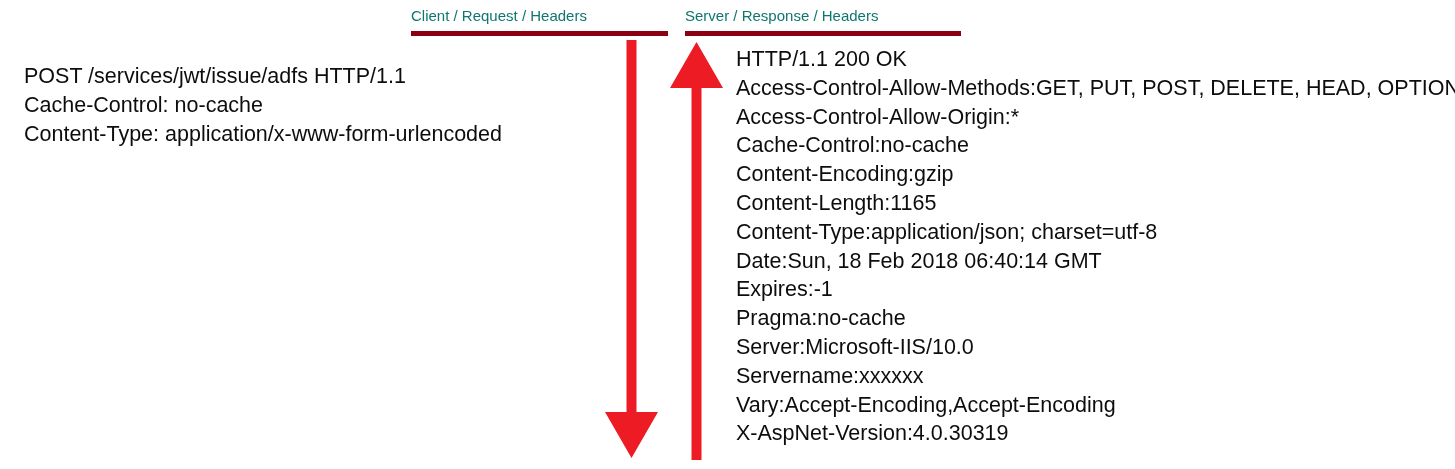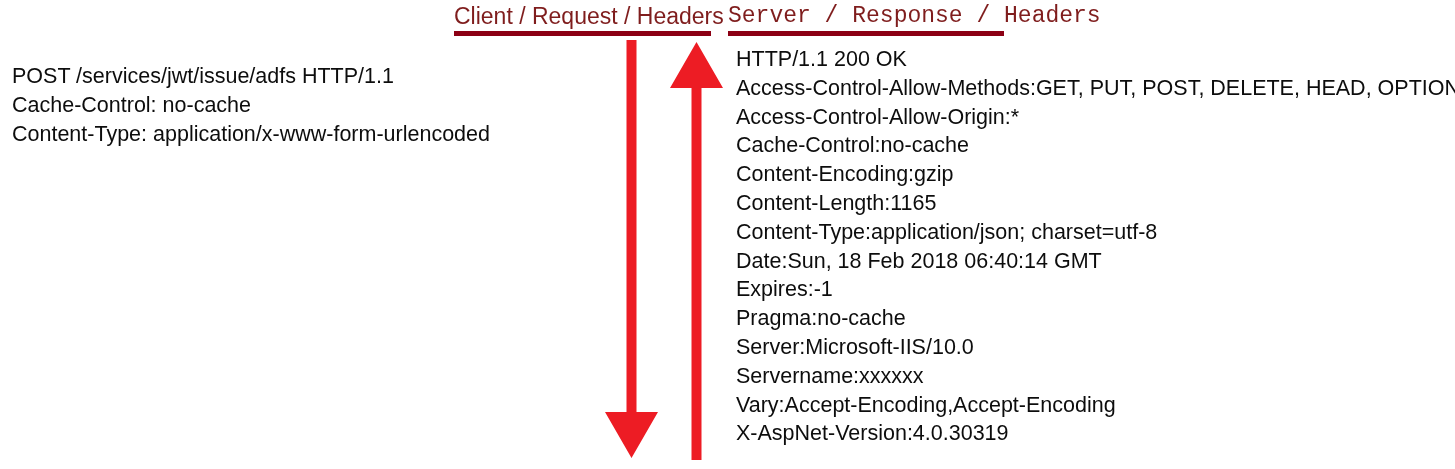--- a/index.html
+++ b/index.html
@@ -13,67 +13,65 @@
     position: relative;
     overflow: hidden;
     font-family: "Liberation Sans", sans-serif;
     color: #000000;
     -webkit-font-smoothing: antialiased;
   }
 
   
   .heading {
     position: absolute;
-    font-size: 23px;
+    font-size: 15px;
     line-height: 28px;
     white-space: nowrap;
-    color: #7f1d1d;
+    color: #0f766e;
     font-weight: 400;
-    margin-left: 43px;
   }
   .heading .label {
     display: inline-block;
   }
   .heading .rule {
     display: block;
     height: 5px;
     background: #8c0014;
     margin-top: 1px;
   }
 
   #heading-client {
     left: 411px;
     top: 2px;
   }
   #heading-client .rule { width: 257px; }
 
   #heading-server {
     left: 685px;
     top: 2px;
-    font-family: Liberation Mono, monospace;
   }
   #heading-server .rule { width: 276px; }
 
   
   .col {
     position: absolute;
     font-size: 21.5px;
     line-height: 28.8px;
     white-space: nowrap;
     color: #0d0d0d;
   }
   .col .line {
     height: 28.8px;
   }
   .col .line.blank {
     height: 28.8px;
   }
 
   #request-block {
-    left: 12px;
+    left: 24px;
     top: 62px;
   }
 
   #response-block {
     left: 736px;
     top: 45px;
   }
 
   
   .arrow {

